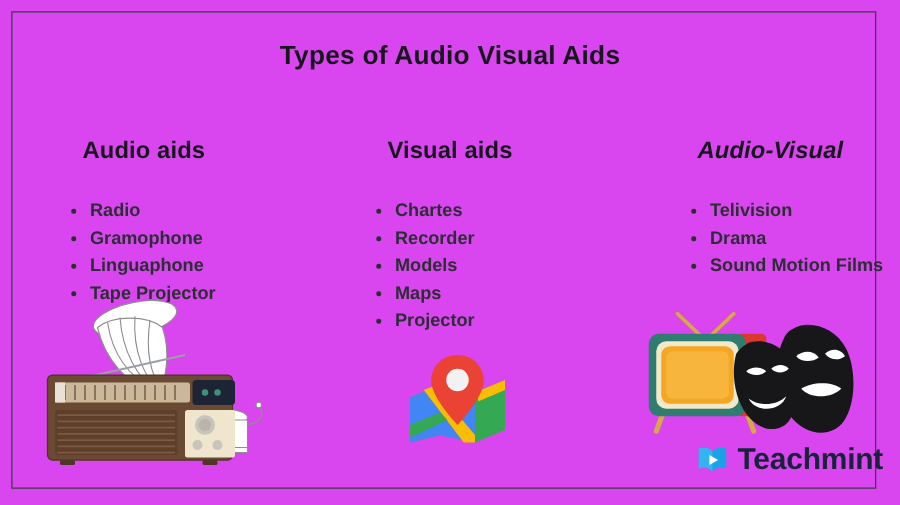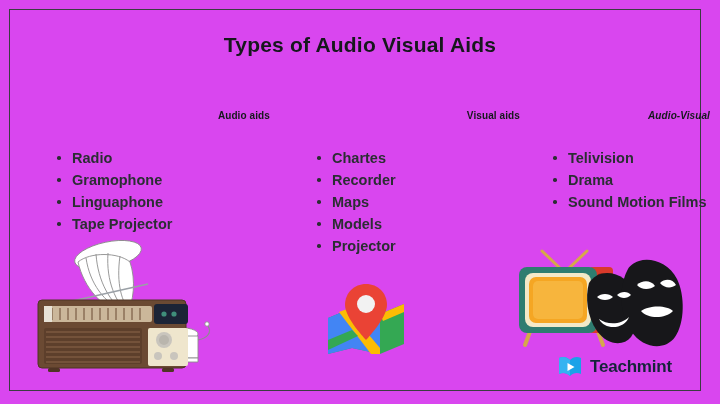--- a/index.html
+++ b/index.html
@@ -34,30 +34,29 @@
     font-size: 21px;
     font-weight: bold;
     color: #16181c;
     letter-spacing: 0.2px;
   }
   .col {
     position: absolute;
     top: 110px;
   }
   .col-1 { left: 40px;  width: 230px; }
-  .col-2 { left: 300px; width: 220px; }
+  .col-2 { left: 284px; width: 220px; }
   .col-3 { left: 540px; width: 170px; }
 
   .col-head {
-    font-size: 10px;
+    font-size: 19px;
     font-weight: bold;
     color: #16181c;
     margin: 0 0 26px 0;
     letter-spacing: 0.1px;
-    text-align: right;
   }
   .col-1 .col-head { padding-left: 26px; }
   .col-2 .col-head { padding-left: 26px; }
   .col-3 .col-head { padding-left: 18px; font-style: italic; }
 
   ul.items {
     list-style: none;
     margin: 0;
     padding: 0;
     font-weight: bold;
@@ -111,21 +110,21 @@
   .logo {
     position: absolute;
     left: 557px;
     top: 354px;
     display: flex;
     align-items: center;
     gap: 7px;
   }
   .logo-mark { width: 26px; height: 26px; display: block; }
   .logo-text {
-    font-size: 17px;
+    font-size: 24px;
     font-weight: bold;
     color: #16233a;
     letter-spacing: -0.2px;
     text-align: center;
   }
 </style>
 </head>
 <body>
 
 <div class="slide">
@@ -142,22 +141,22 @@
       <li><span class="bullet"></span><span>Linguaphone</span></li>
       <li><span class="bullet"></span><span>Tape Projector</span></li>
     </ul>
   </div>
 
   <div class="col col-2">
     <div class="col-head">Visual aids</div>
     <ul class="items">
       <li><span class="bullet"></span><span>Chartes</span></li>
       <li><span class="bullet"></span><span>Recorder</span></li>
+      <li><span class="bullet"></span><span>Models</span></li>
       <li><span class="bullet"></span><span>Maps</span></li>
-      <li><span class="bullet"></span><span>Models</span></li>
       <li><span class="bullet"></span><span>Projector</span></li>
     </ul>
   </div>
 
   <div class="col col-3">
     <div class="col-head">Audio-Visual</div>
     <ul class="items">
       <li><span class="bullet"></span><span>Telivision</span></li>
       <li><span class="bullet"></span><span>Drama</span></li>
       <li><span class="bullet"></span><span>Sound Motion Films</span></li>

